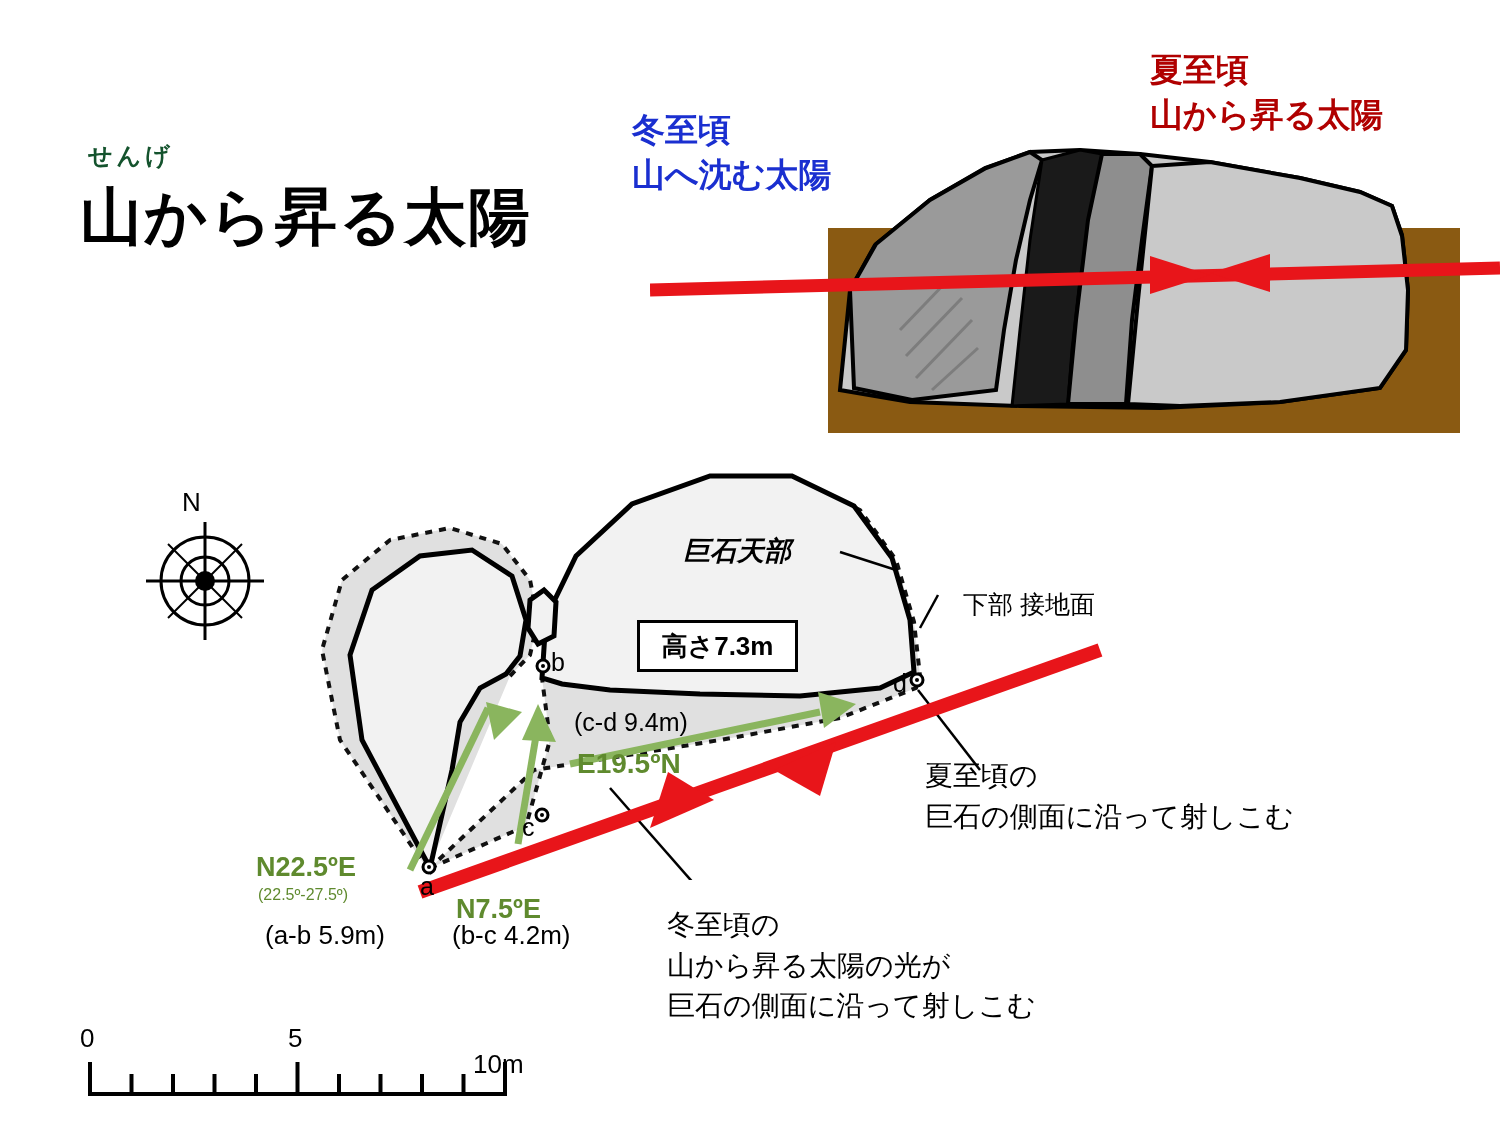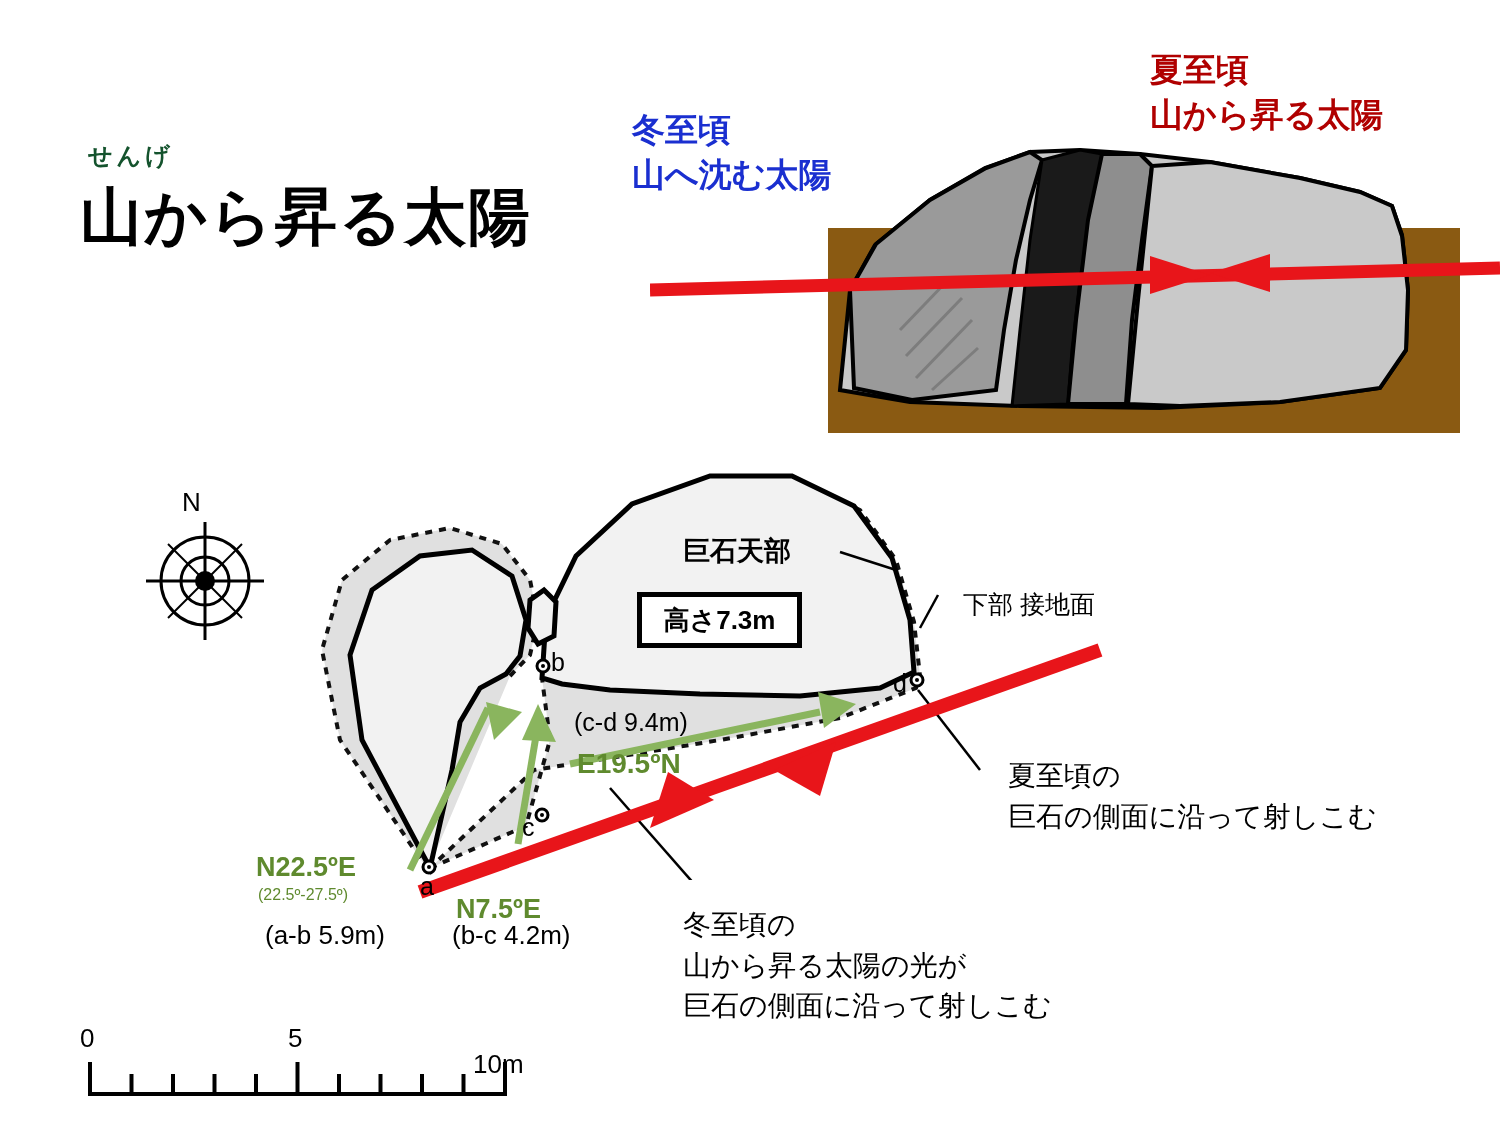--- a/index.html
+++ b/index.html
@@ -61,26 +61,26 @@
     line-height: 1.35;
     white-space: nowrap;
     text-align: left;
   }
 
   
   .plan-text { color: #000000; white-space: nowrap; }
 
   #label-top-part {
     left: 683px; top: 533px;
-    font-size: 27px; font-weight: bold;
+    font-size: 27px; font-weight: bold; font-style: italic;
   }
   #height-box {
-    left: 637px; top: 592px;
+    left: 637px; top: 620px;
     width: 155px; height: 46px;
-    border: 5px solid #000000;
+    border: 3px solid #000000;
     background: #ffffff;
     display: flex; align-items: center; justify-content: center;
     font-size: 26px; font-weight: bold;
   }
   #label-bottom-face {
     left: 963px; top: 588px;
     font-size: 25px;
   }
   #label-cd {
     left: 574px; top: 708px;
@@ -110,29 +110,28 @@
   #label-bc {
     left: 452px; top: 920px;
     font-size: 26px;
   }
   #pt-a { left: 420px; top: 872px; font-size: 25px; }
   #pt-b { left: 551px; top: 648px; font-size: 25px; }
   #pt-c { left: 522px; top: 813px; font-size: 25px; }
   #pt-d { left: 893px; top: 669px; font-size: 25px; }
 
   #note-summer {
-    left: 1008px; top: 756px;
+    left: 925px; top: 756px;
     font-size: 28px; line-height: 1.45;
     white-space: nowrap;
   }
   #note-winter {
     left: 667px; top: 905px;
     font-size: 28px; line-height: 1.45;
     white-space: nowrap;
-    margin-left: 16px;
   }
 
   
   #compass-n {
     left: 182px; top: 487px;
     font-size: 26px;
   }
 
   
   #scale-0   { left: 80px;  top: 1023px; font-size: 26px; }

